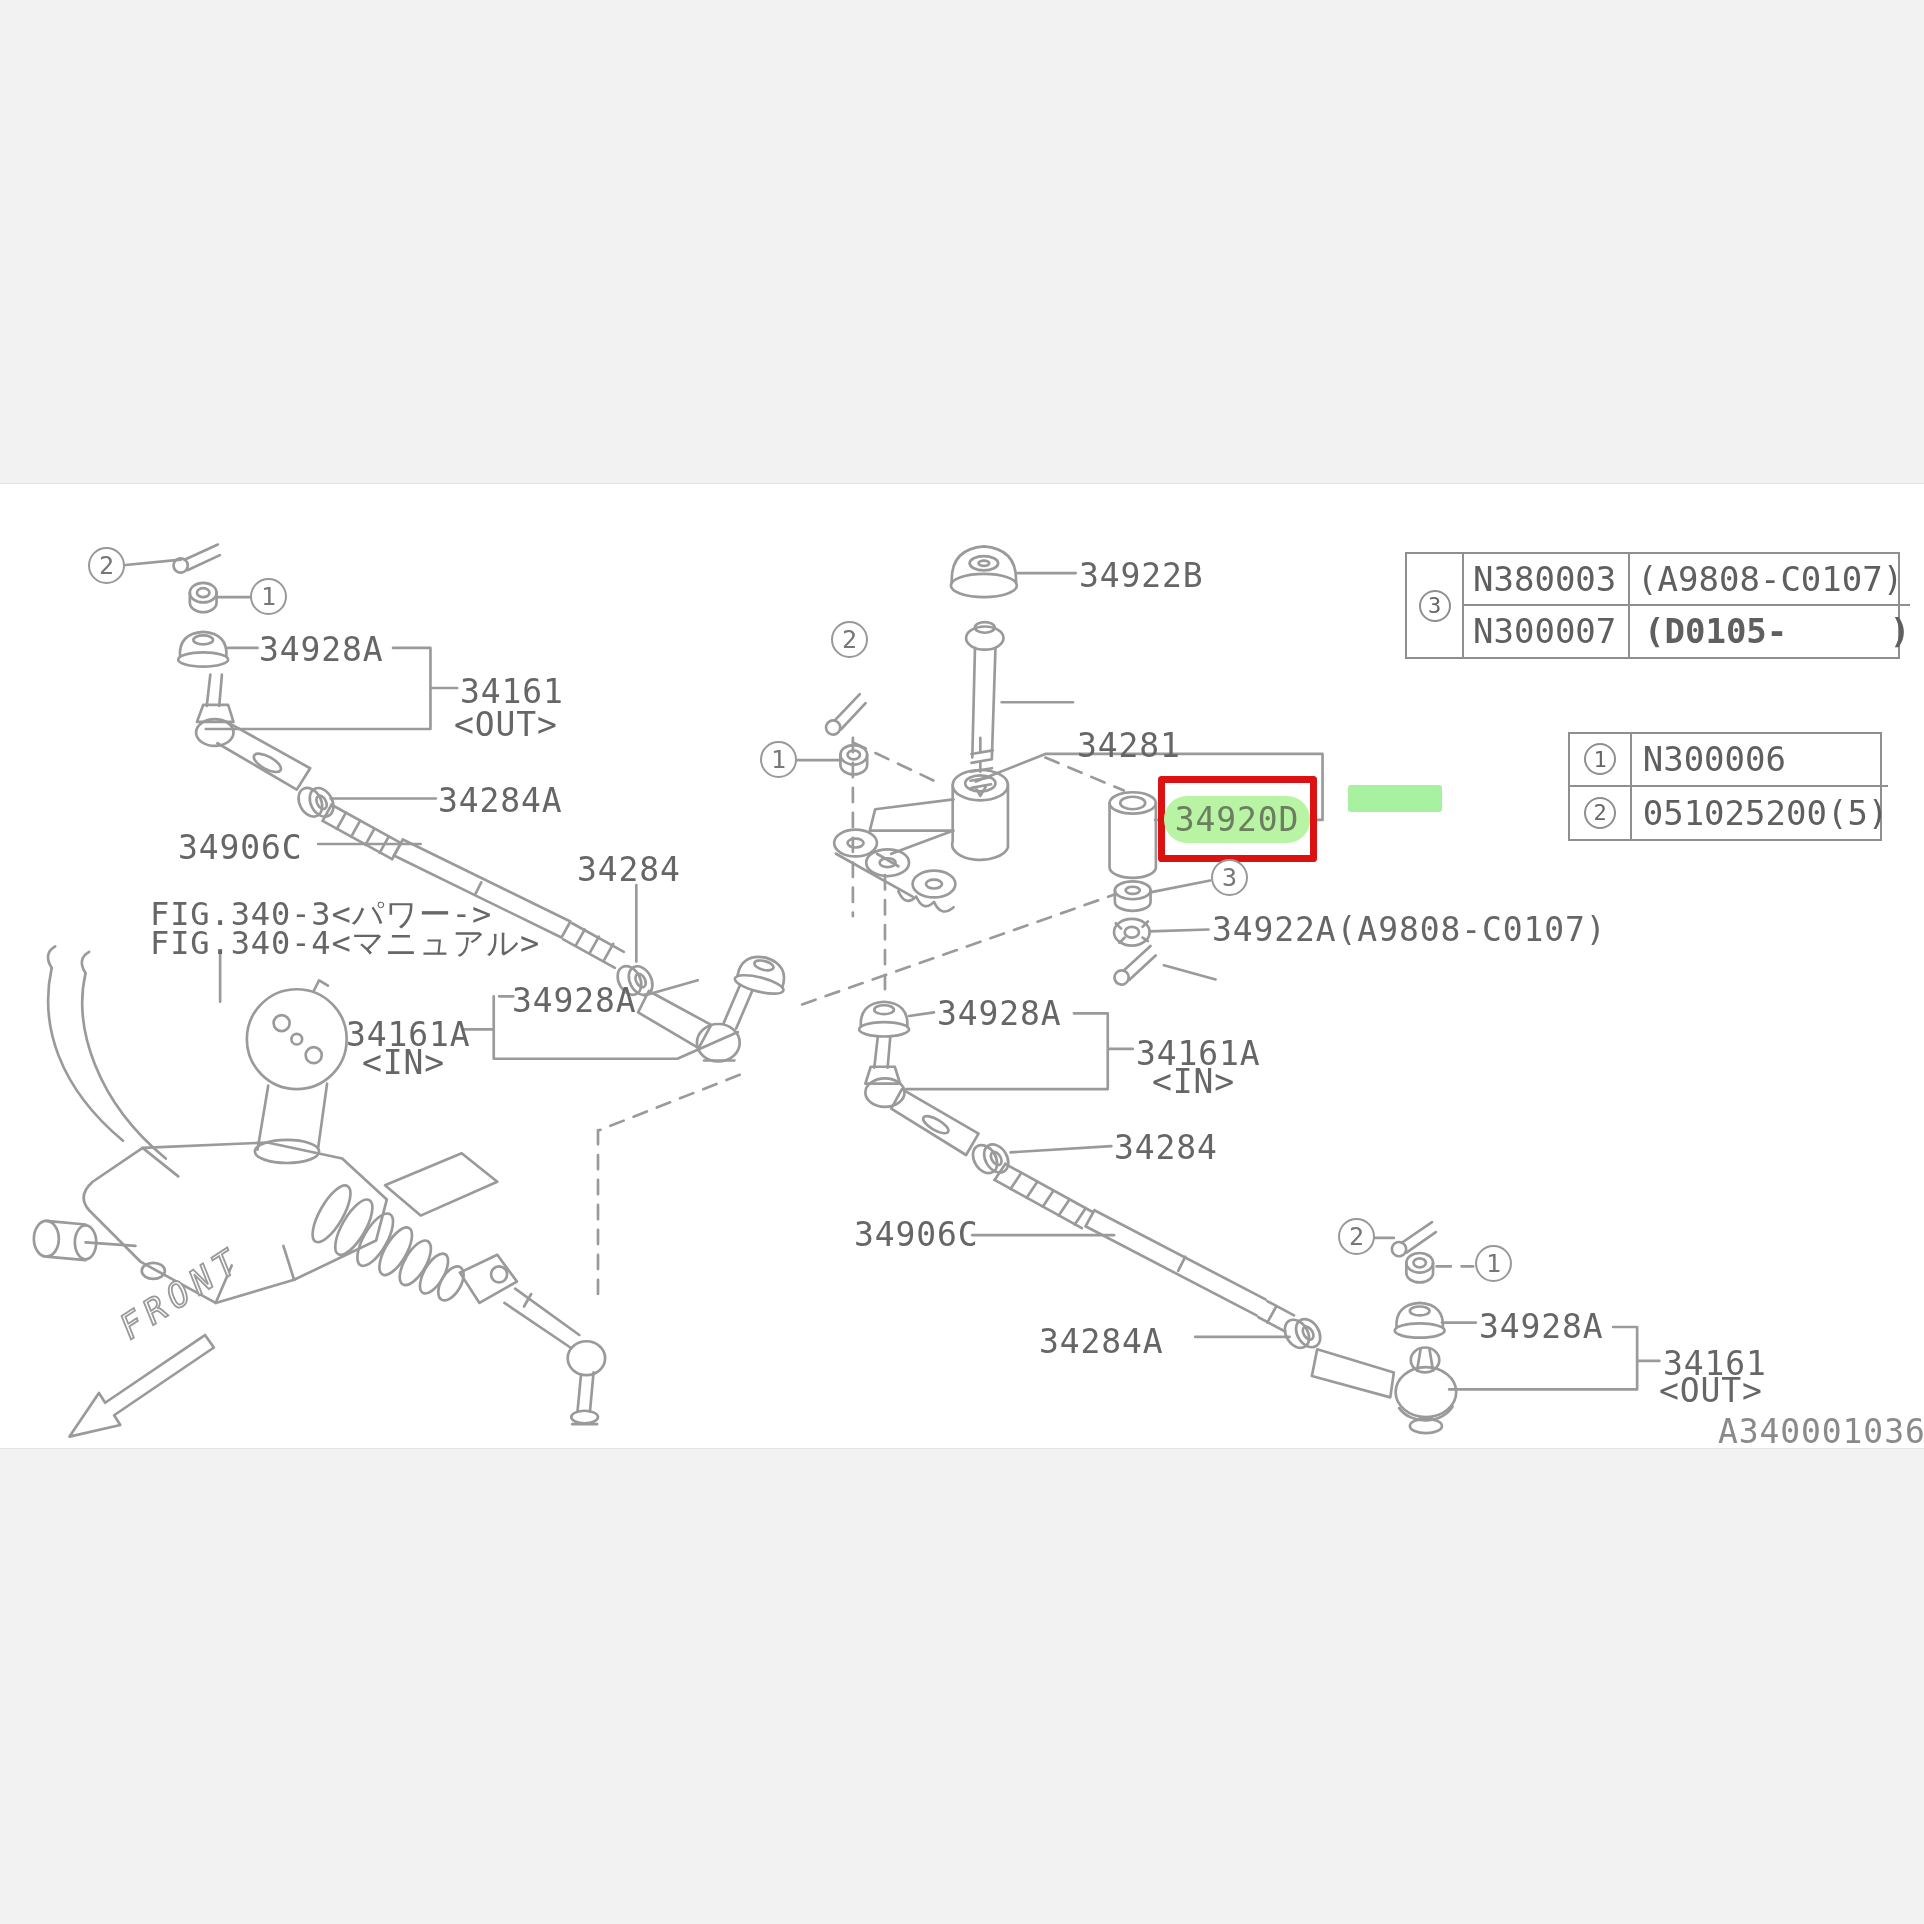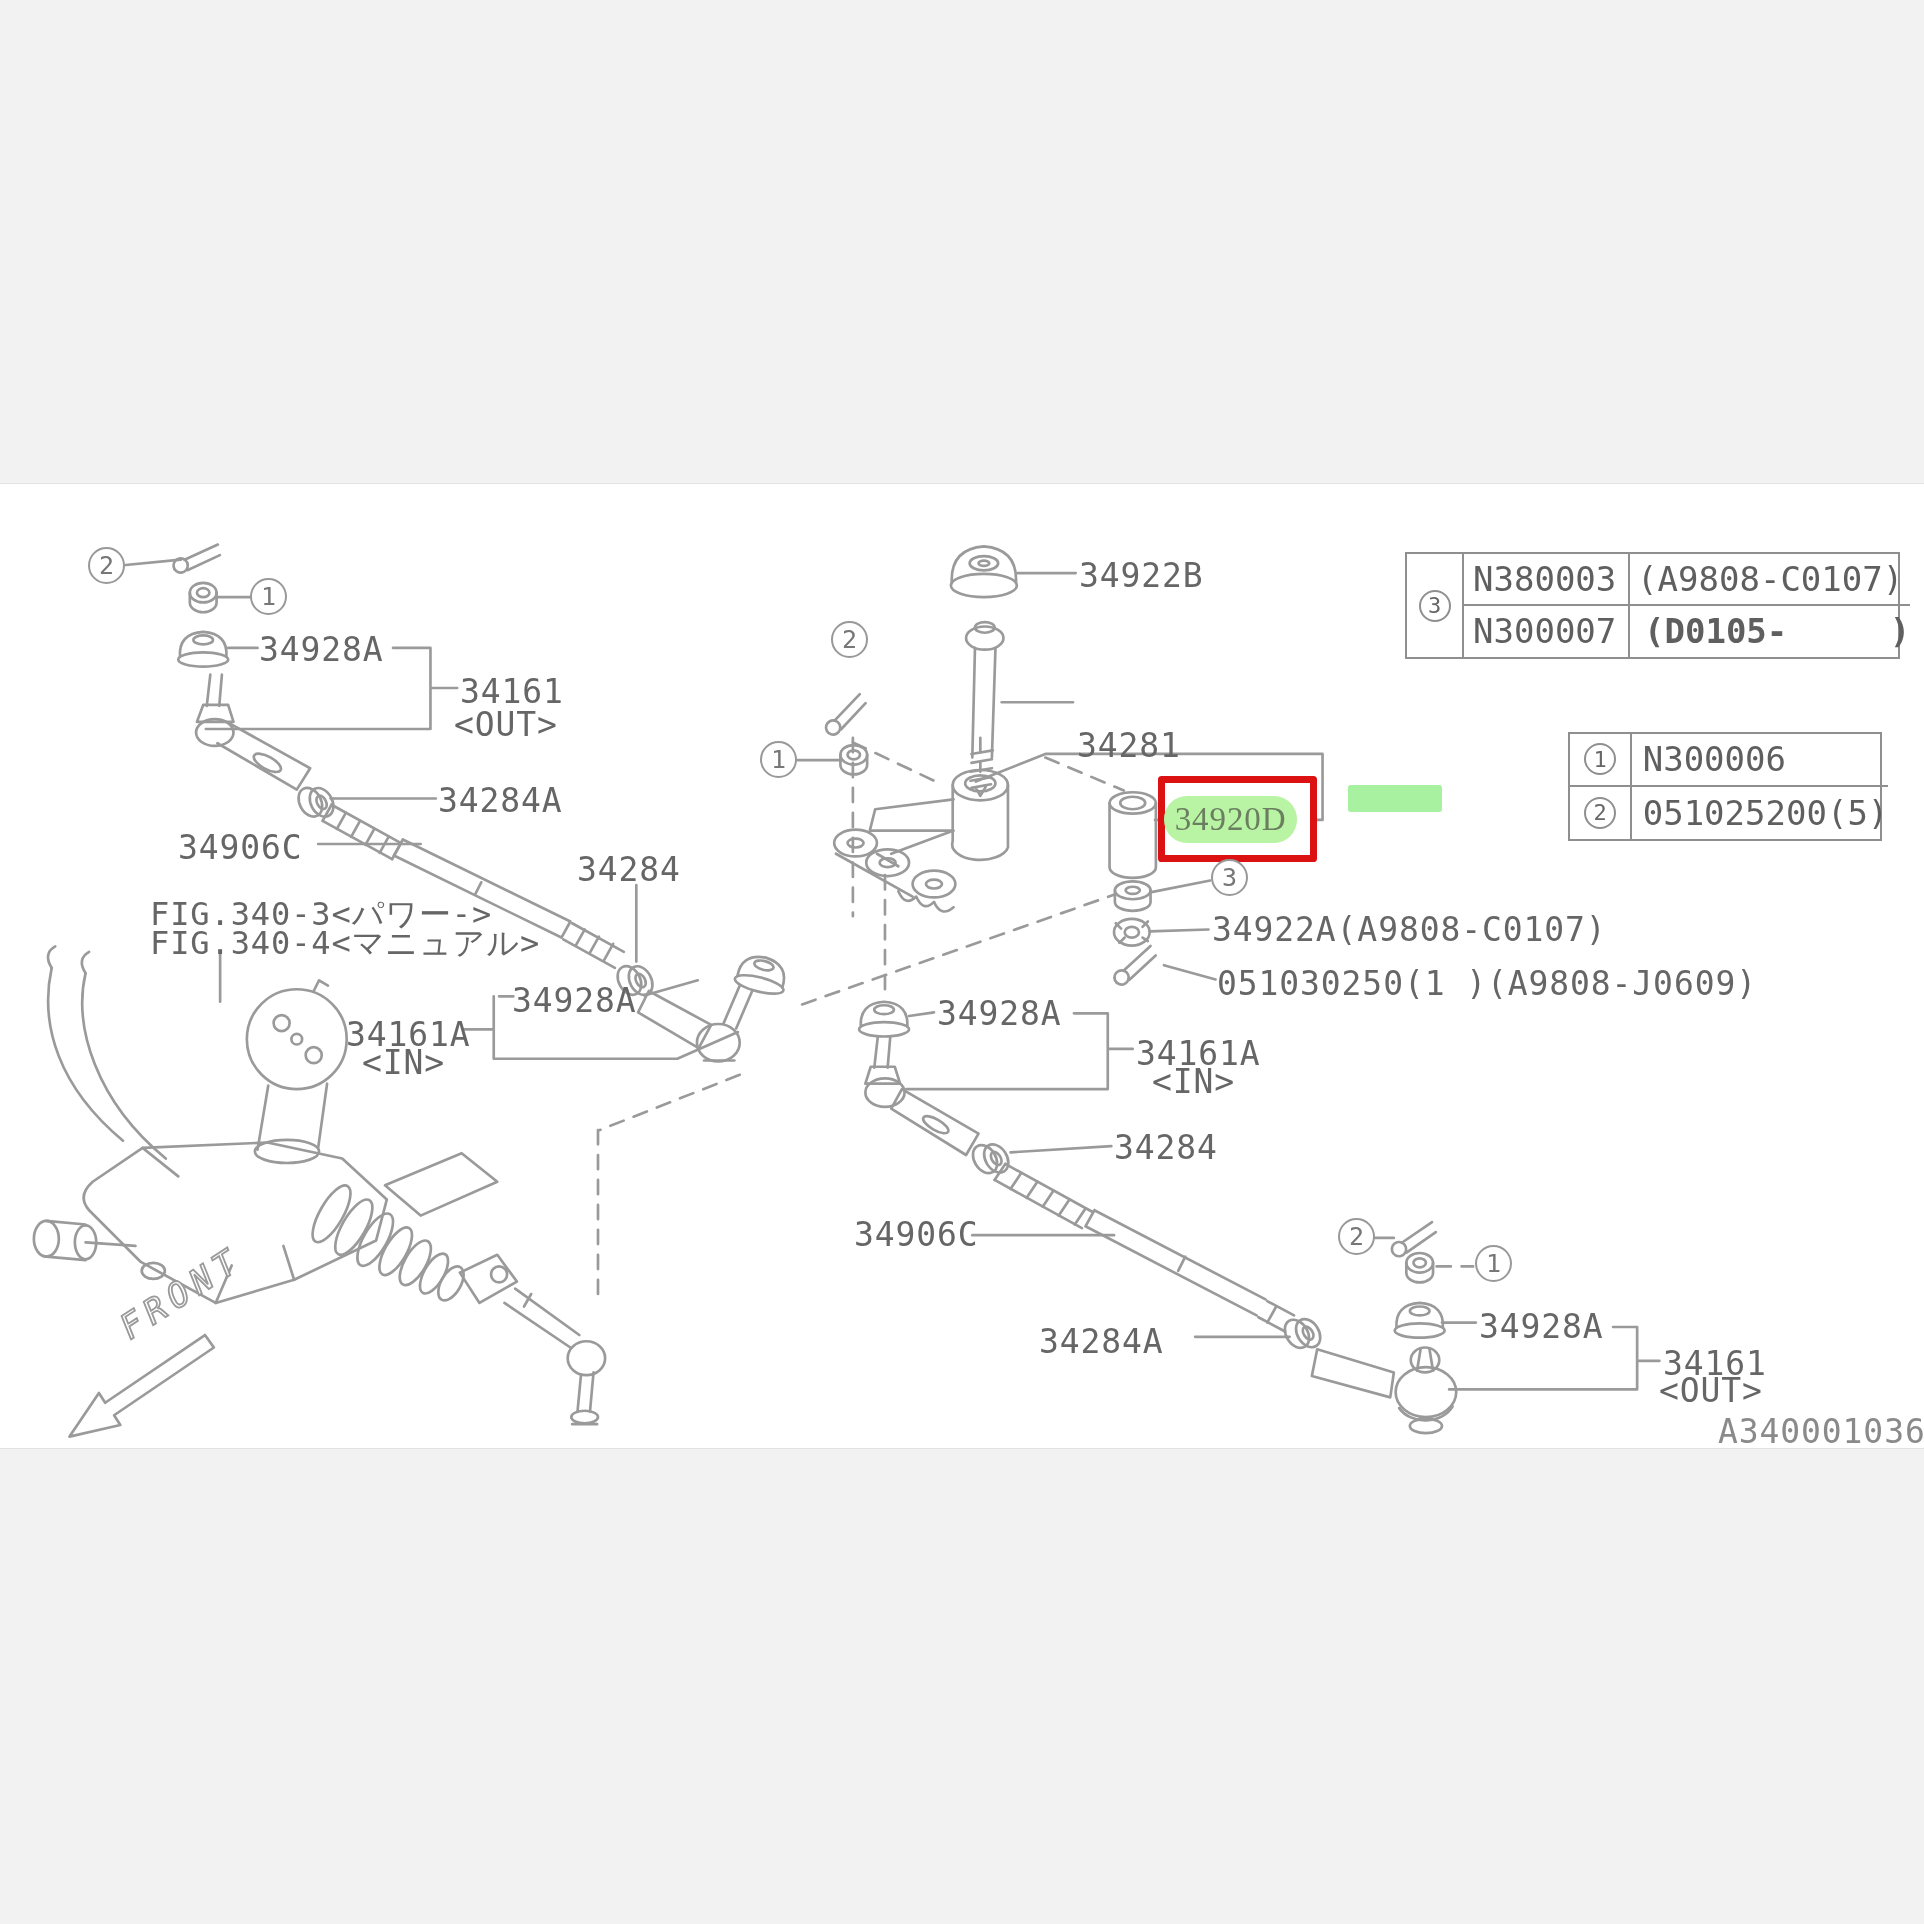--- a/index.html
+++ b/index.html
@@ -278,23 +278,22 @@
     <div class="lbl" style="left: 438px; top: 784px;">34284A</div>
     <div class="lbl" style="left: 178px; top: 831px;">34906C</div>
     <div class="lbl small" style="left: 150px; top: 898px;">FIG.340-3&lt;パワー-&gt;</div>
     <div class="lbl small" style="left: 150px; top: 927px;">FIG.340-4&lt;マニュアル&gt;</div>
     <div class="lbl" style="left: 512px; top: 984px;">34928A</div>
     <div class="lbl" style="left: 346px; top: 1018px;">34161A</div>
     <div class="lbl" style="left: 362px; top: 1046px;">&lt;IN&gt;</div>
     <div class="lbl" style="left: 577px; top: 853px;">34284</div>
     <div class="lbl" style="left: 1079px; top: 559px;">34922B</div>
     <div class="lbl" style="left: 1077px; top: 686px; margin-top: 43px;">34281</div>
-    <div class="lbl hl" style="left: 1164px; top: 796px; font-family: Liberation Serif, serif;">34920D</div>
+    <div class="lbl hl" style="left: 1164px; top: 796px;">34920D</div>
     <div class="lbl" style="left: 1212px; top: 913px;">34922A(A9808-C0107)</div>
-    <div class="lbl" style="left: 1217px; top: 967px;">051030250(1 )(A9808-J0609)</div>
     <div class="lbl" style="left: 937px; top: 997px;">34928A</div>
     <div class="lbl" style="left: 1136px; top: 1037px;">34161A</div>
     <div class="lbl" style="left: 1152px; top: 1065px;">&lt;IN&gt;</div>
     <div class="lbl" style="left: 1114px; top: 1131px;">34284</div>
     <div class="lbl" style="left: 854px; top: 1218px;">34906C</div>
     <div class="lbl" style="left: 1039px; top: 1325px;">34284A</div>
     <div class="lbl" style="left: 1479px; top: 1310px;">34928A</div>
     <div class="lbl" style="left: 1663px; top: 1347px;">34161</div>
     <div class="lbl" style="left: 1659px; top: 1374px;">&lt;OUT&gt;</div>
     <div class="lbl outline" style="left: 114px; top: 1316px; transform: rotate(-33deg);">FRONT</div>

